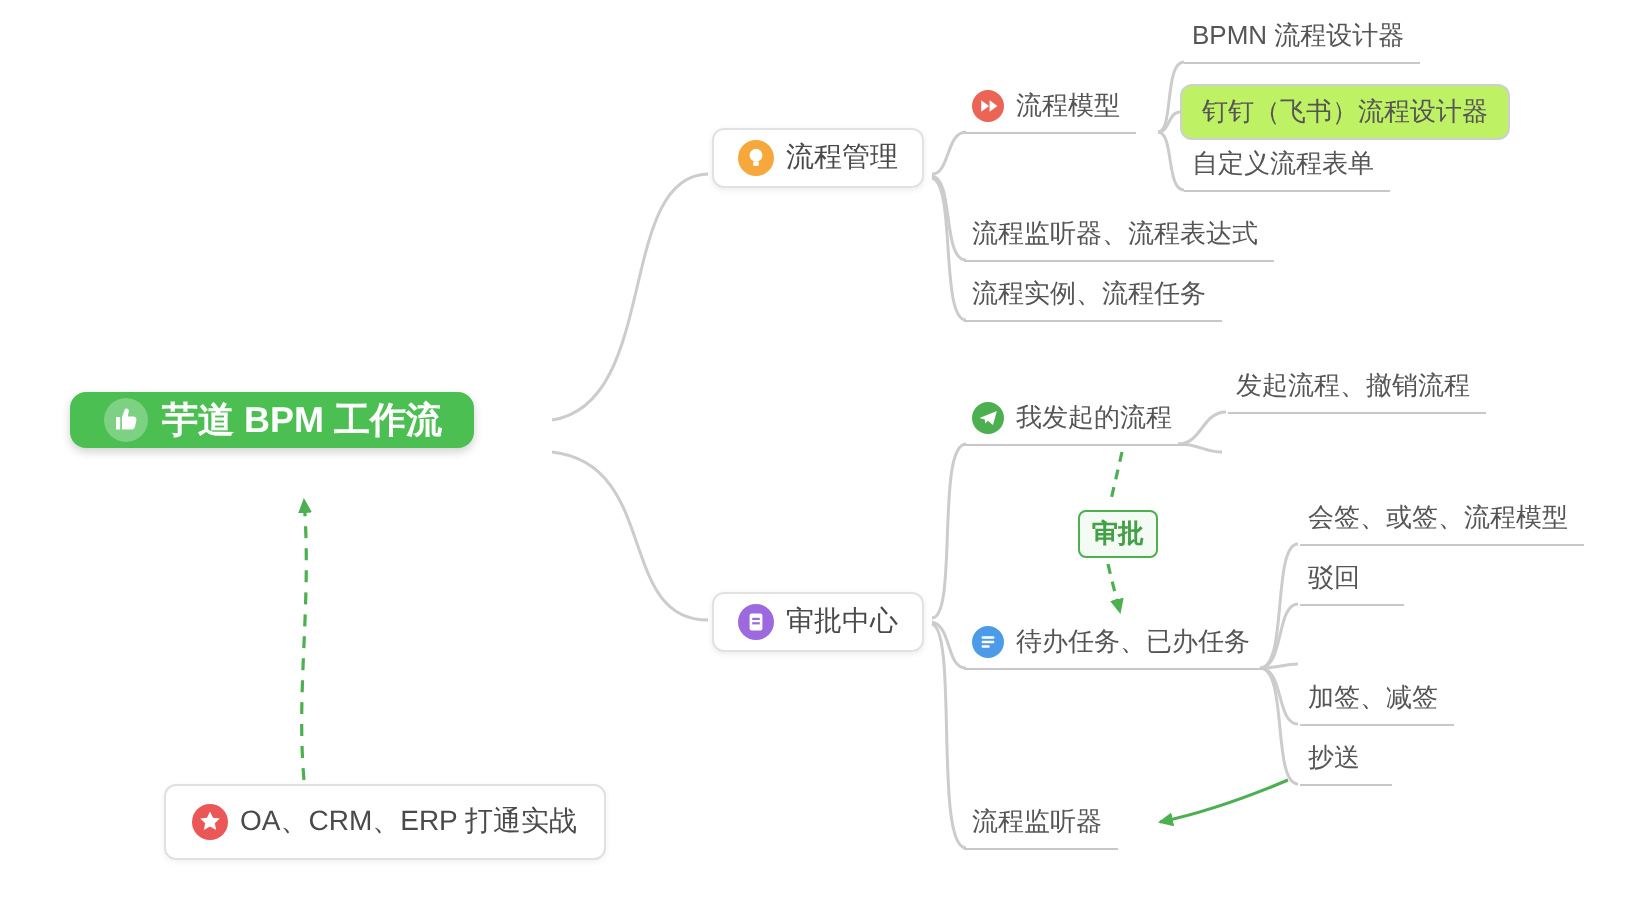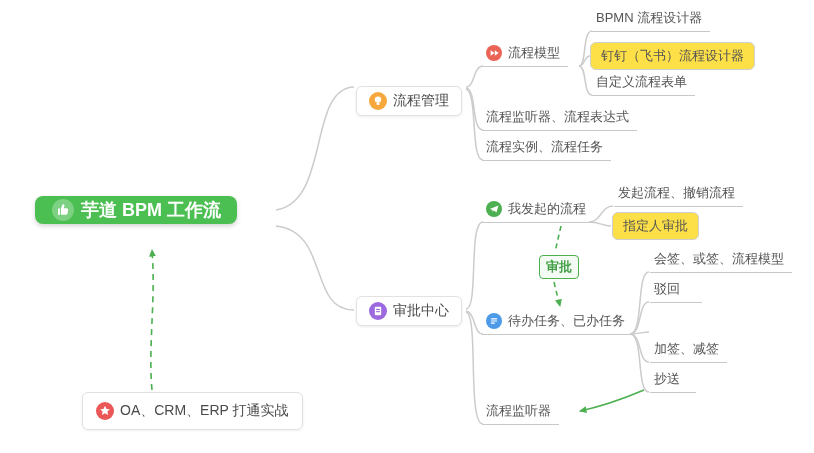--- a/index.html
+++ b/index.html
@@ -7,21 +7,21 @@
   .canvas{position:relative;width:814px;height:453px;background:#ffffff;overflow:hidden;}
   svg.links{position:absolute;left:0;top:0;z-index:0;}
   .node{position:absolute;display:flex;align-items:center;gap:6px;white-space:nowrap;z-index:1;}
   .root-node{background:#4cbf52;color:#fff;border-radius:8px;padding:0 16px;height:28px;
     font-size:18px;font-weight:bold;box-shadow:0 2px 5px rgba(0,0,0,.18);}
   .topic{background:#fff;border:1px solid #e2e2e2;border-radius:6px;padding:0 12px;height:28px;
     font-size:14px;color:#4a4a4a;box-shadow:0 1px 3px rgba(0,0,0,.08);}
   .leaf{font-size:13px;color:#555;line-height:20px;padding:0 8px 3px 4px;
     border-bottom:1px solid #c8c8c8;}
   .boxed{font-size:13px;color:#555;line-height:20px;padding:3px 10px;border:1px solid #cfcfcf;
-    border-radius:6px;background:#fde047;}
+    border-radius:6px;background:#bef264;}
   .badge{font-size:13px;color:#43a047;line-height:20px;padding:1px 6px;border:1.5px solid #4caf50;
     border-radius:4px;background:#f4fbf4;font-weight:bold;}
   .note{background:#fff;border:1px solid #e0e0e0;border-radius:6px;padding:0 13px;height:36px;
     font-size:14px;color:#4a4a4a;box-shadow:0 1px 3px rgba(0,0,0,.06);margin-left:44px;}
   .ic{flex:none;display:block;}
 </style>
 </head>
 <body>
 
 <div class="canvas">
@@ -67,21 +67,21 @@
   </svg>
 
   <div class="node root-node" style="left:35px;top:196px;">
     <svg class="ic" width="24" height="24" viewBox="0 0 24 24">
       <circle cx="12" cy="12" r="11" fill="rgba(255,255,255,0.28)"></circle>
       <path fill="#fff" d="M7 10.5h2.1v6.2H7zM10 16.7h4.9c.8 0 1.4-.5 1.6-1.3l.7-3.4c.2-1-.6-1.8-1.5-1.8h-2.8l.5-2.6c.1-.7-.4-1.3-1.1-1.3-.4 0-.8.2-1 .6L10 10.5z"></path>
     </svg>
     <span>芋道 BPM 工作流</span>
   </div>
 
-  <div class="node topic" style="left:356px;top:86px;">
+  <div class="node topic" style="left:356px;top:64px;">
     <svg class="ic" width="18" height="18" viewBox="0 0 18 18">
       <circle cx="9" cy="9" r="9" fill="#f6a83c"></circle>
       <circle cx="9" cy="7.6" r="3.2" fill="#fff"></circle>
       <rect x="7.6" y="10.6" width="2.8" height="2.4" rx="0.8" fill="#fff"></rect>
     </svg>
     <span>流程管理</span>
   </div>
 
   <div class="node leaf" style="left:482px;top:43px;">
     <svg class="ic" width="16" height="16" viewBox="0 0 18 18">
@@ -126,23 +126,20 @@
       <rect x="7.1" y="6.9" width="3.8" height="1.1" fill="#9c6ade"></rect>
       <rect x="7.1" y="9.1" width="3.8" height="1.1" fill="#9c6ade"></rect>
     </svg>
     <span>审批中心</span>
   </div>
 
   <div class="node leaf" style="left:614px;top:183px;">
     <span>发起流程、撤销流程</span>
   </div>
 
-  <div class="node boxed" style="left:612px;top:212px;">
-    <span>指定人审批</span>
-  </div>
 
   <div class="node badge" style="left:539px;top:255px;">
     <span>审批</span>
   </div>
 
   <div class="node leaf" style="left:482px;top:311px;">
     <svg class="ic" width="16" height="16" viewBox="0 0 18 18">
       <circle cx="9" cy="9" r="9" fill="#4d9be8"></circle>
       <rect x="5.4" y="5.8" width="7.2" height="1.4" rx="0.7" fill="#fff"></rect>
       <rect x="5.4" y="8.3" width="7.2" height="1.4" rx="0.7" fill="#fff"></rect>

